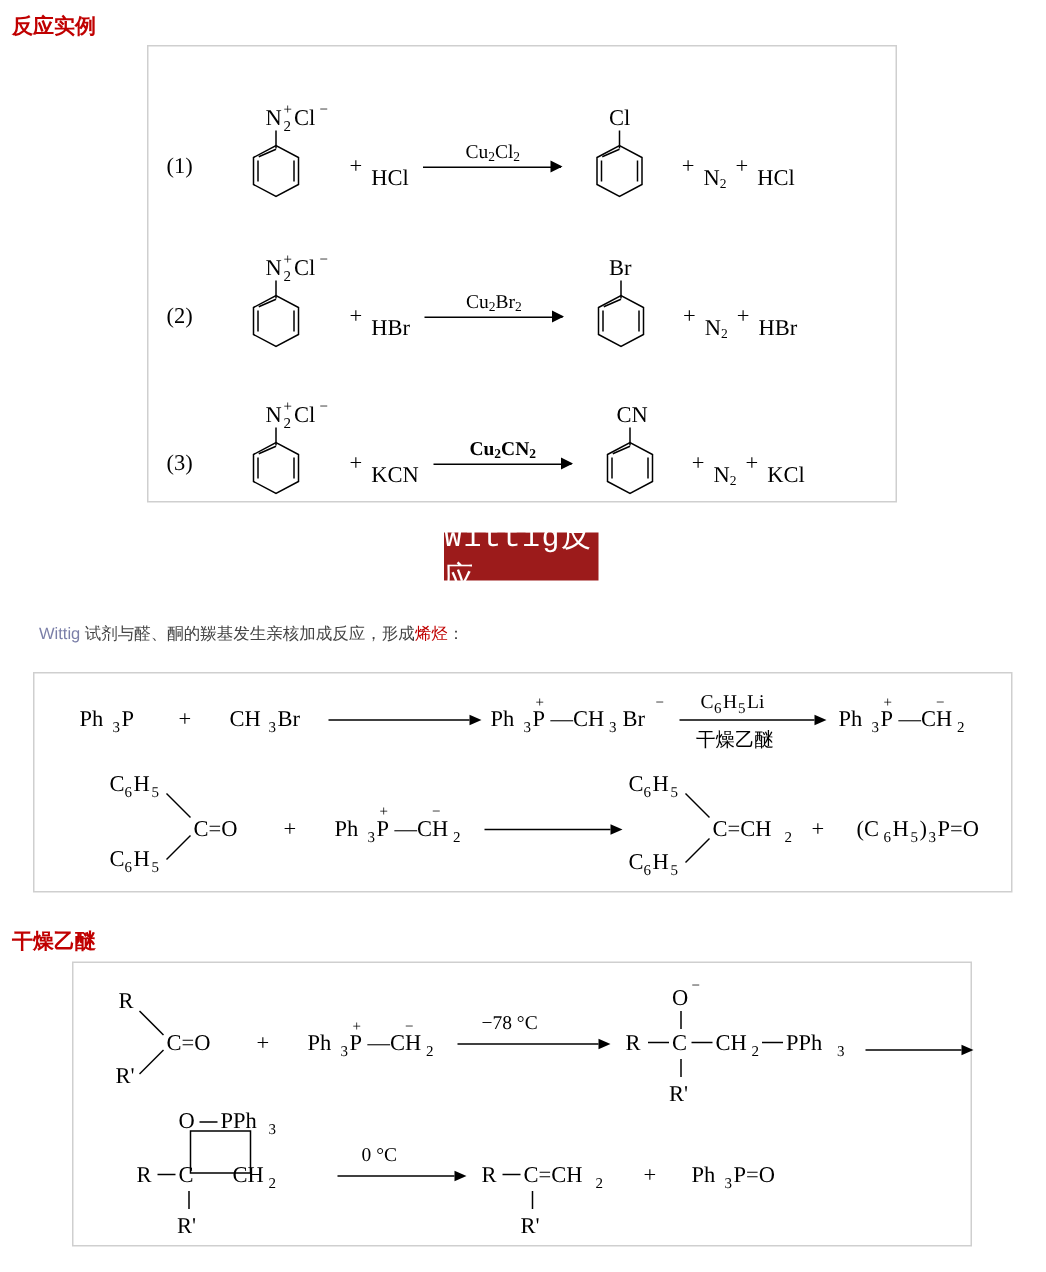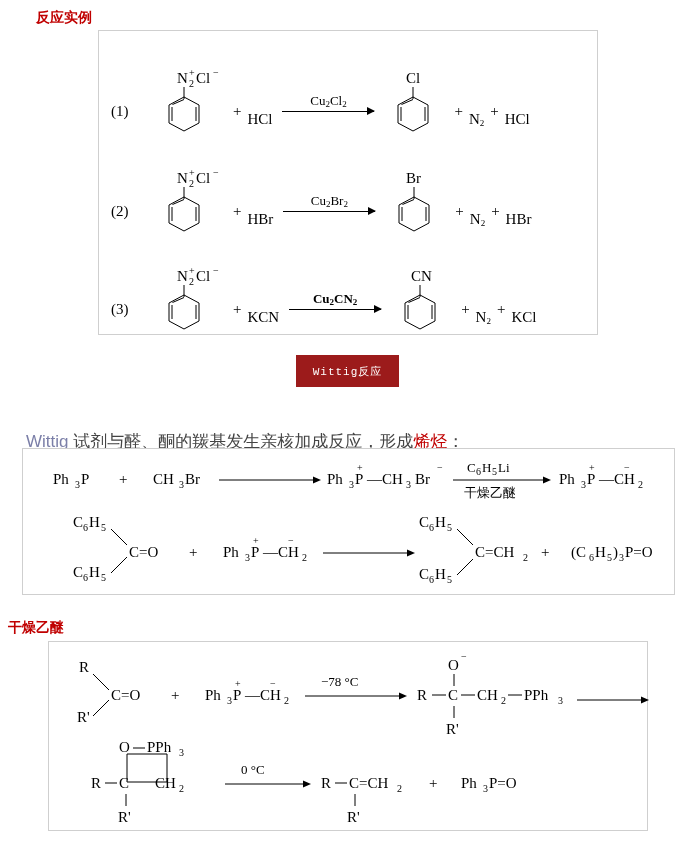--- a/index.html
+++ b/index.html
@@ -10,21 +10,21 @@
     color:#000;
     position:relative;
     overflow:hidden;
   }
   .hdr{
     font-family:"Liberation Sans", sans-serif;
     font-weight:bold;
     font-size:14px;
     color:#c00000;
   }
-  #h-examples{position:absolute;left:8px;top:9px;margin-left:28px;}
+  #h-examples{position:absolute;left:8px;top:9px;}
   #h-mechanism{position:absolute;left:8px;top:619px;}
 
   .panel{
     position:absolute;
     border:1px solid #cfcfcf;
     background:#fff;
     box-sizing:border-box;
   }
   #panel-examples{left:98px;top:30px;width:500px;height:305px;}
   #panel-wittig{left:22px;top:448px;width:653px;height:147px;}
@@ -55,28 +55,28 @@
     bottom:3px;white-space:nowrap;font-size:13px;
   }
 
   
   #wittig-badge{
     position:absolute;left:296px;top:355px;
     width:103px;height:32px;
     background:#9c1b1b;
     color:#fff;
     font-family:"Liberation Mono", monospace;
-    font-size:11px;
+    font-size:20px;
     display:flex;align-items:center;justify-content:center;
     letter-spacing:1px;
   }
   #wittig-desc{
-    position:absolute;left:26px;top:430px;
+    position:absolute;left:26px;top:415px;
     font-family:"Liberation Sans", sans-serif;
-    font-size:17px;
+    font-size:11px;
     color:#7b7fa8;
     white-space:nowrap;
   }
   #wittig-desc .cn{color:#444;}
   #wittig-desc .hl{color:#c00000;}
 
   .abs{position:absolute;}
 
   .dline{stroke:#000;stroke-width:1;}
   svg{overflow:visible;}

